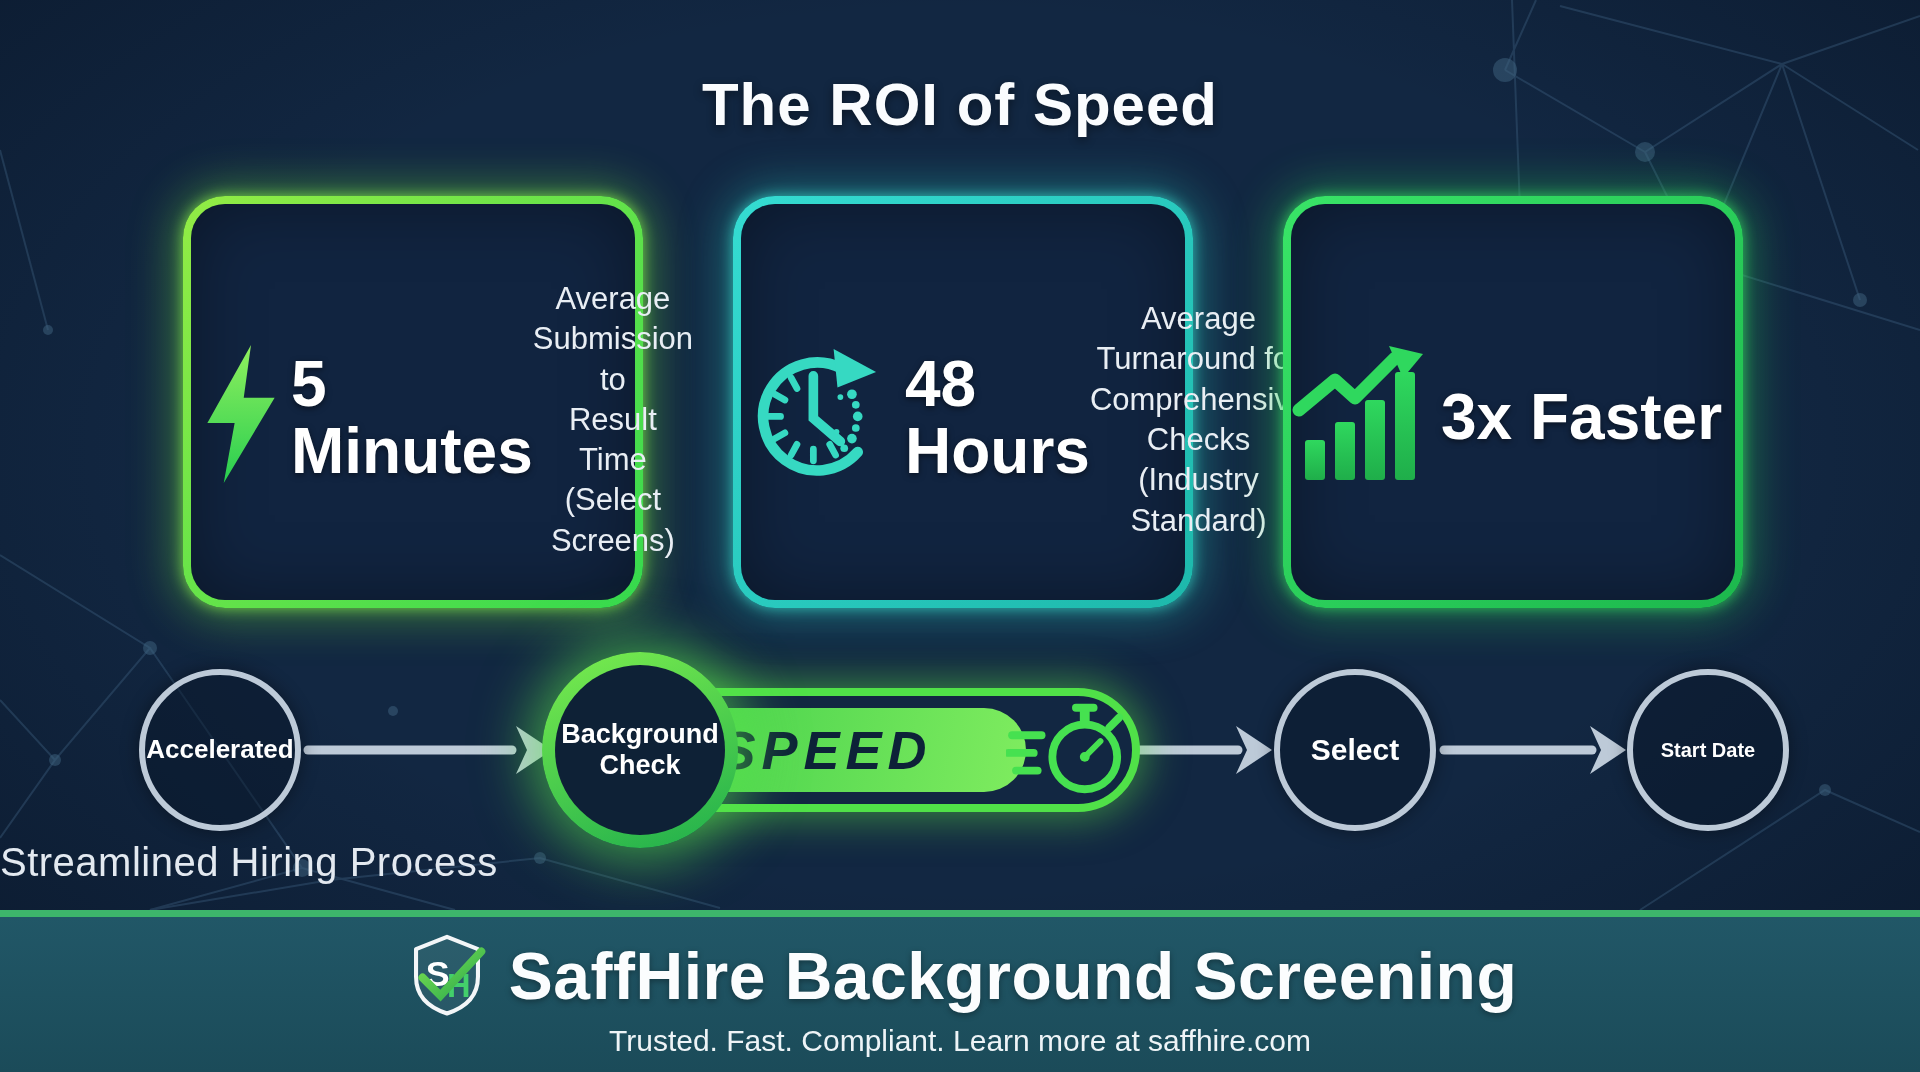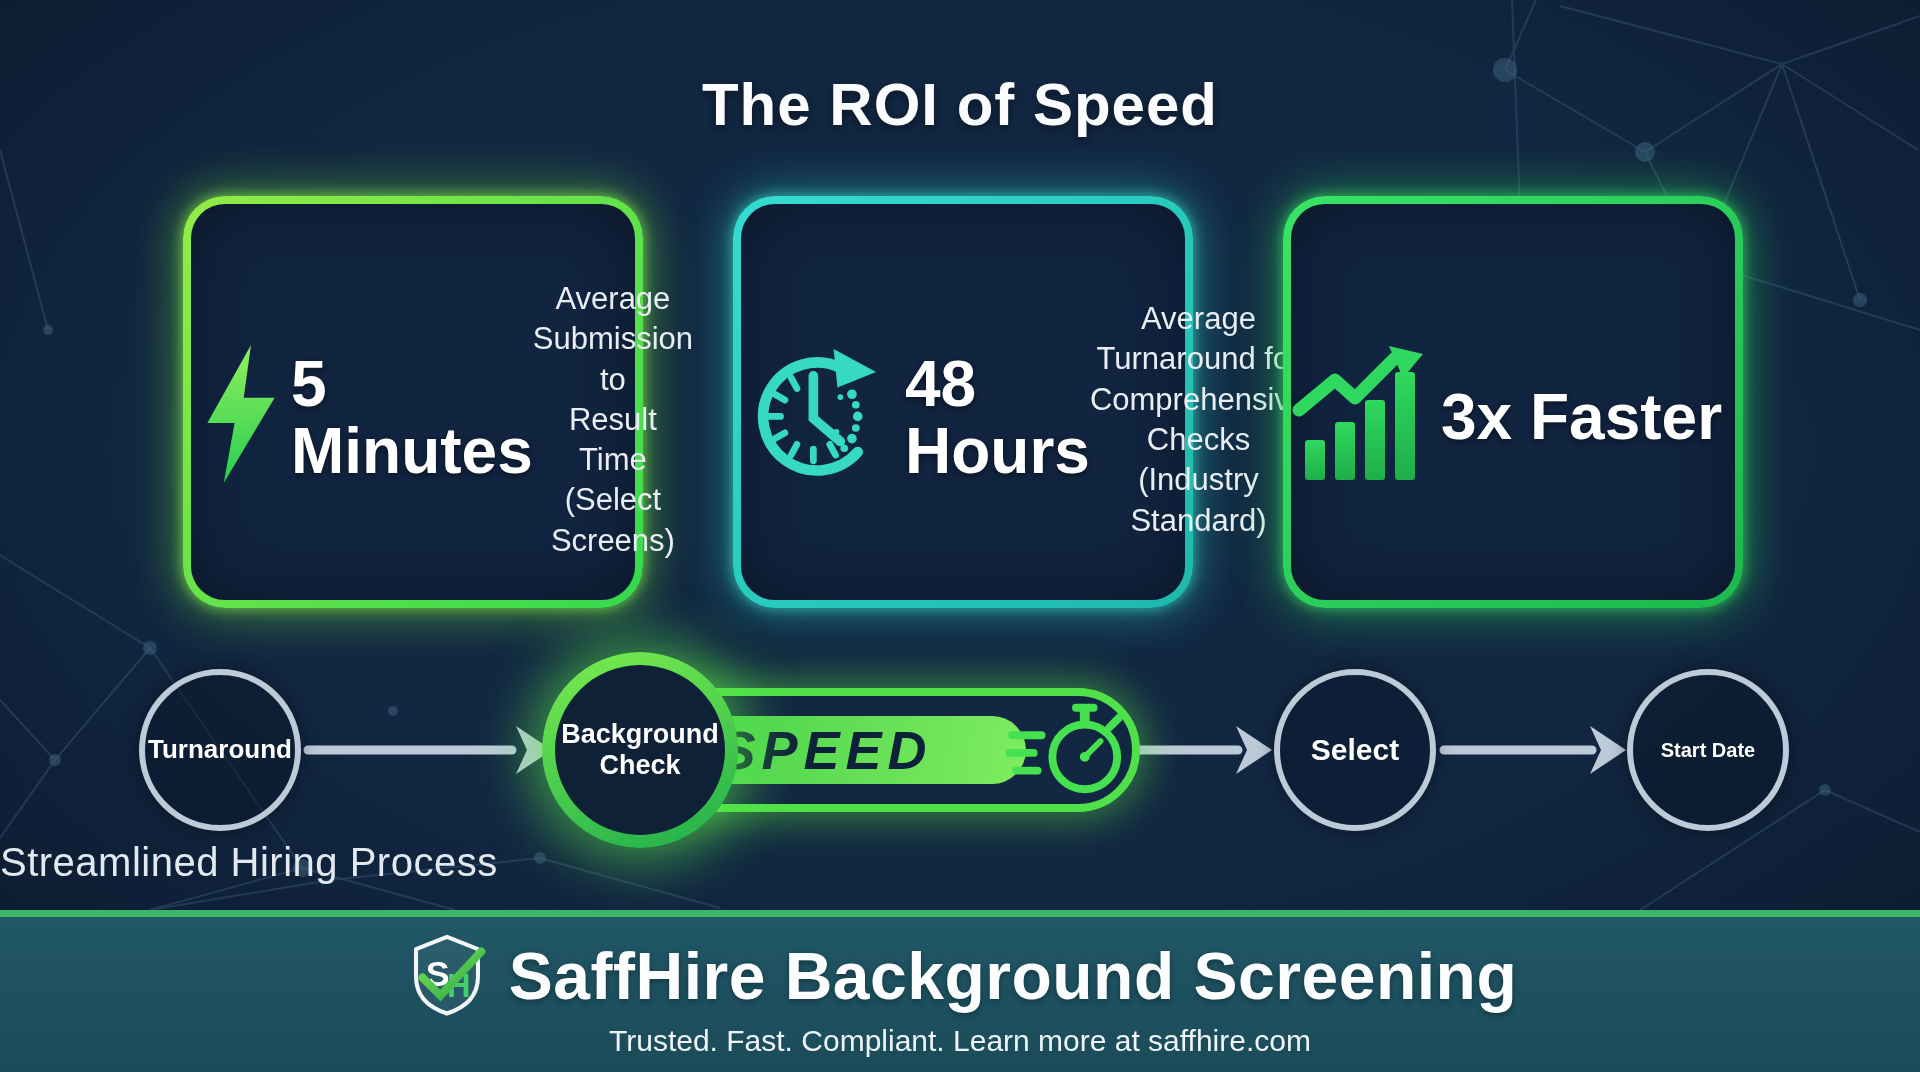--- a/index.html
+++ b/index.html
@@ -57,21 +57,21 @@
     width:100%;height:100%;border-radius:50%;background:#0e2136;
     display:flex;align-items:center;justify-content:center;text-align:center;
     color:#fff;font-weight:bold;font-size:27px;line-height:1.15;
   }
   .speed-pill{
     position:absolute;left:606px;top:688px;width:534px;height:124px;border-radius:62px;
     border:8px solid #50e148;background:#122742;box-sizing:border-box;z-index:2;
     box-shadow:0 0 40px 6px rgba(96,228,70,.5);
   }
   .speed-pill-fill{
-    position:absolute;left:12px;top:50%;transform:translateY(-50%);width:400px;height:68px;border-radius:42px;
+    position:absolute;left:12px;top:50%;transform:translateY(-50%);width:400px;height:84px;border-radius:42px;
     background:linear-gradient(100deg,#3ecd4a,#7fec5f);
     display:flex;align-items:center;justify-content:center;
   }
   .speed-text{font-size:54px;font-weight:bold;font-style:italic;color:#0d2238;letter-spacing:6px;}
   .stopwatch{position:absolute;right:-6px;top:50%;transform:translateY(-50%);width:132px;height:108px;}
   .flow-caption{
     position:absolute;top:840px;left:0;width:100%;text-align:left;z-index:2;
     font-size:40px;color:#e3e9f0;letter-spacing:0.5px;
   }
   
@@ -200,21 +200,21 @@
     <line x1="1444" y1="750" x2="1592" y2="750"></line>
   </g>
   <g fill="#bdcad8">
     <polygon points="516,726 552,750 516,774 527,750"></polygon>
     <polygon points="1236,726 1272,750 1236,774 1247,750"></polygon>
     <polygon points="1590,726 1626,750 1590,774 1601,750"></polygon>
   </g>
 </svg>
 
 <div class="node" id="node-application">
-  <span class="node-label">Turnaround</span>
+  <span class="node-label">Accelerated</span>
 </div>
 
 <div class="speed-pill">
   <div class="speed-pill-fill">
     <span class="speed-text">SPEED</span>
   </div>
   <div class="stopwatch">
     <svg width="132" height="108" viewBox="0 0 130 110">
       <g stroke="#46e150" stroke-linecap="round" fill="none">
         <line x1="4" y1="40" x2="34" y2="40" stroke-width="8"></line>

